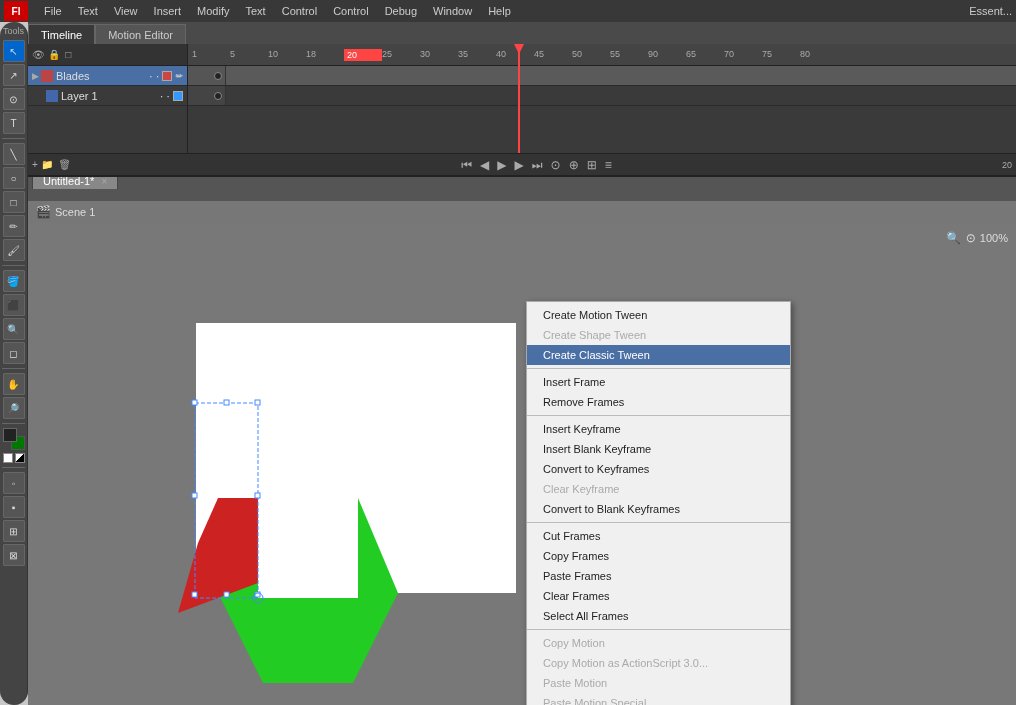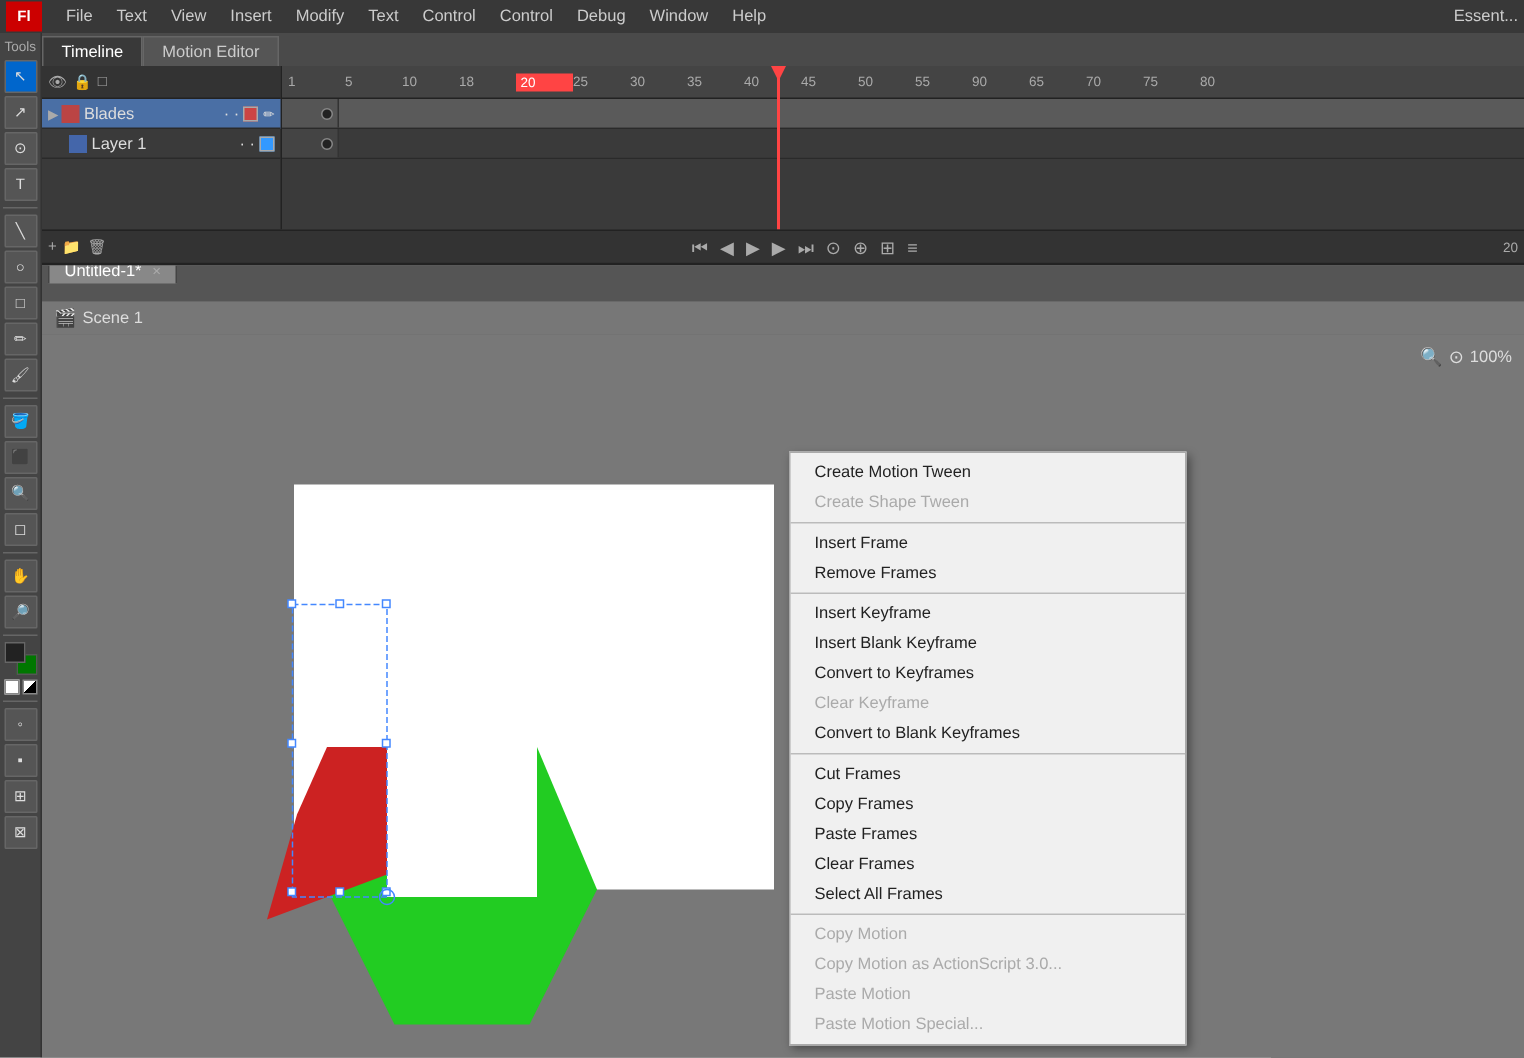--- a/index.html
+++ b/index.html
@@ -22,20 +22,21 @@
     .essent { margin-left: auto; color: #cccccc; font-size: 11px; }
 
     
     .main-container { display: flex; height: 683px; }
 
     
     .tools-panel {
       width: 28px; background: #444; display: flex; flex-direction: column;
       align-items: center; padding: 4px 2px; gap: 2px;
       border-right: 1px solid #333;
+      border-radius: 14px;
     }
     .tools-label { color: #aaa; font-size: 9px; margin-bottom: 2px; }
     .tool-btn {
       width: 22px; height: 22px; background: #555; border: 1px solid #666;
       display: flex; align-items: center; justify-content: center;
       color: #ddd; font-size: 10px; cursor: pointer; border-radius: 1px;
     }
     .tool-btn.active { background: #0066cc; }
     .tool-divider { width: 100%; height: 1px; background: #666; margin: 2px 0; }
 
@@ -349,20 +350,21 @@
 
         <div class="zoom-bar">
           <span class="zoom-icon">🔍</span>
           <span class="zoom-icon">⊙</span>
           <span class="zoom-pct">100%</span>
         </div>
 
         <div class="context-menu">
           <div class="ctx-item">Create Motion Tween</div>
           <div class="ctx-item disabled">Create Shape Tween</div>
+          <div class="ctx-item highlighted">Create Classic Tween</div>
           <div class="ctx-separator"></div>
           <div class="ctx-item">Insert Frame</div>
           <div class="ctx-item">Remove Frames</div>
           <div class="ctx-separator"></div>
           <div class="ctx-item">Insert Keyframe</div>
           <div class="ctx-item">Insert Blank Keyframe</div>
           <div class="ctx-item">Convert to Keyframes</div>
           <div class="ctx-item disabled">Clear Keyframe</div>
           <div class="ctx-item">Convert to Blank Keyframes</div>
           <div class="ctx-separator"></div>

